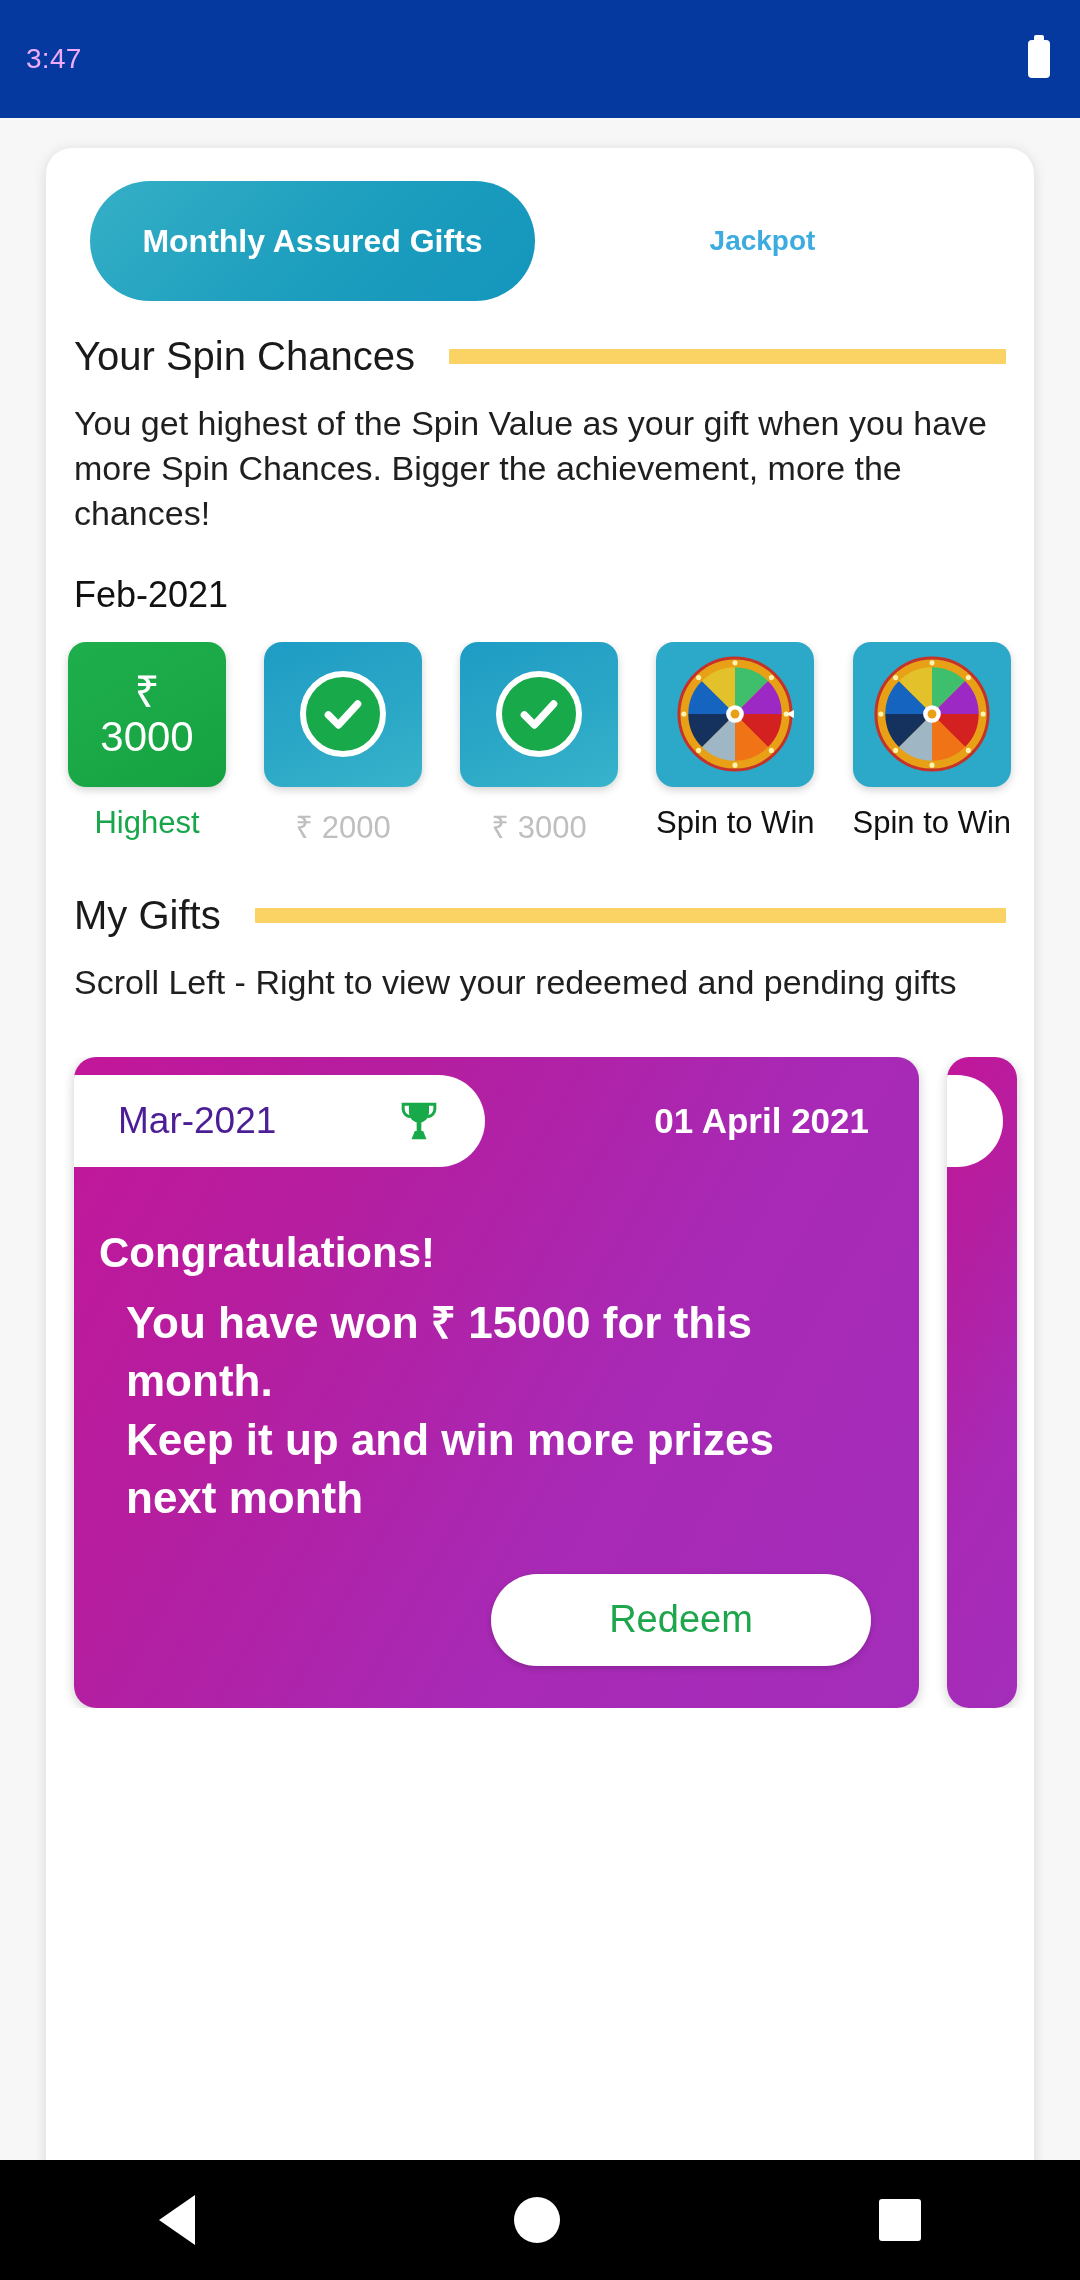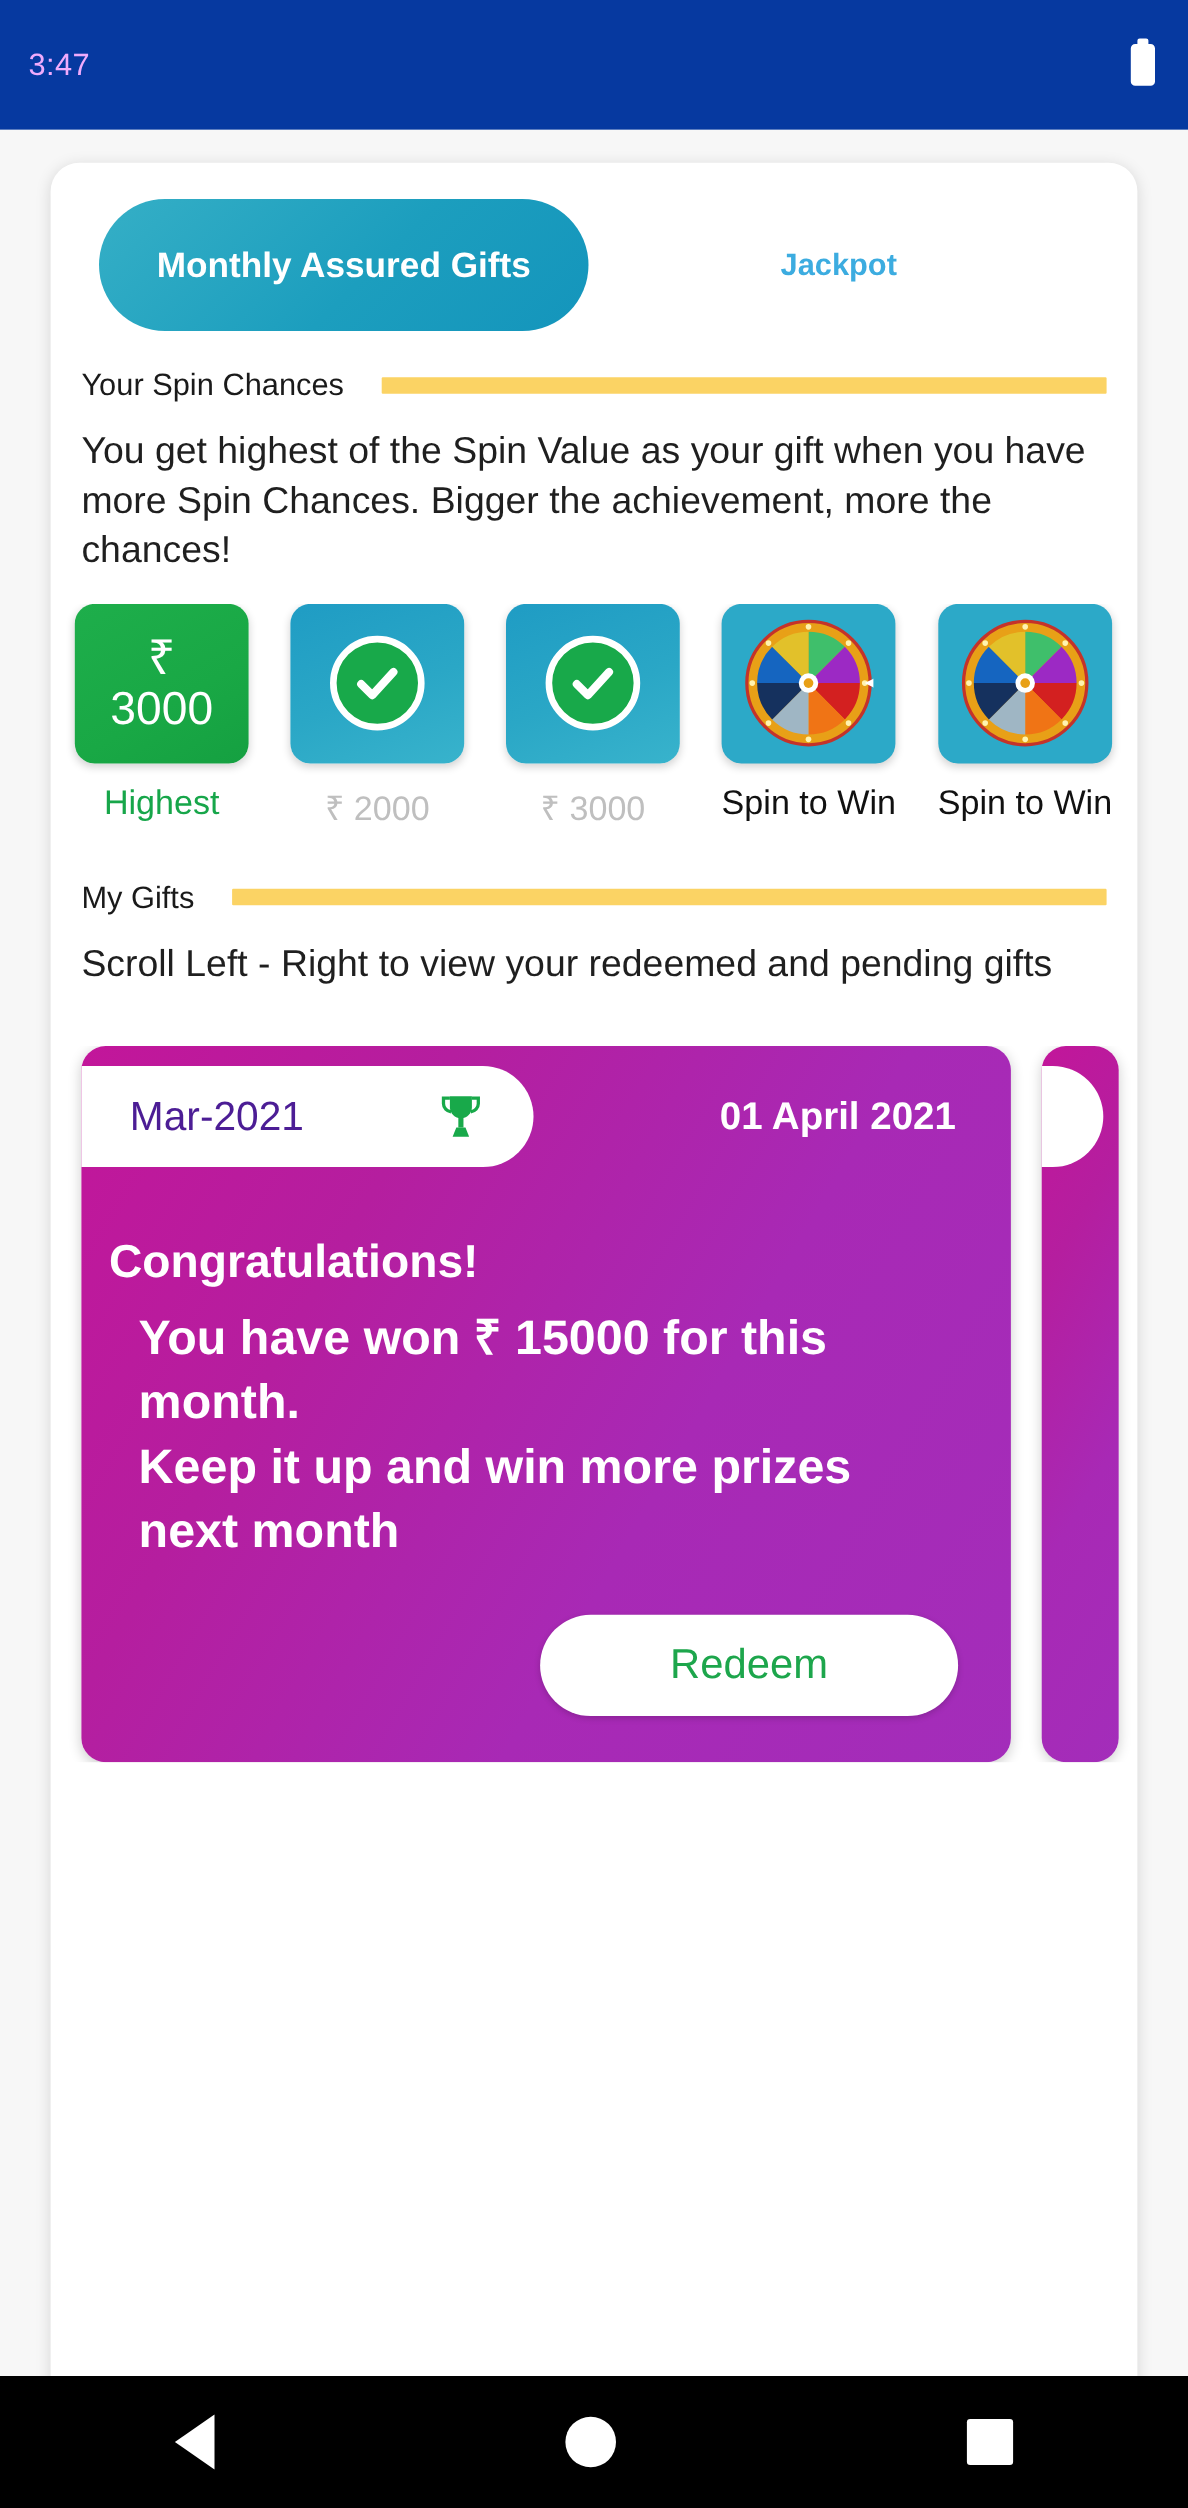--- a/index.html
+++ b/index.html
@@ -98,21 +98,21 @@
   }
 
   
   .section-head {
     display: flex;
     align-items: center;
     padding: 0 28px 0 28px;
     margin-top: 30px;
   }
   .section-title {
-    font-size: 28px;
+    font-size: 40px;
     color: #1a1a1a;
     font-weight: 400;
     white-space: nowrap;
   }
   .section-rule {
     flex: 1;
     height: 15px;
     background: #FBD364;
     margin-left: 34px;
     border-radius: 1px;
@@ -337,20 +337,21 @@
       </div>
     </div>
 
     <div class="section-head">
       <div class="section-title">Your Spin Chances</div>
       <div class="section-rule"></div>
     </div>
 
     <div class="section-desc">You get highest of the Spin Value as your gift when you have more Spin Chances. Bigger the achievement, more the chances!</div>
 
+    <div class="month-label">Feb-2021</div>
 
     <div class="spin-row">
 
       <div class="spin-item">
         <div class="spin-tile tile-green">
           <div class="tile-rupee-sym">₹</div>
           <div class="tile-amount">3000</div>
         </div>
         <div class="spin-label label-highest">Highest</div>
       </div>

